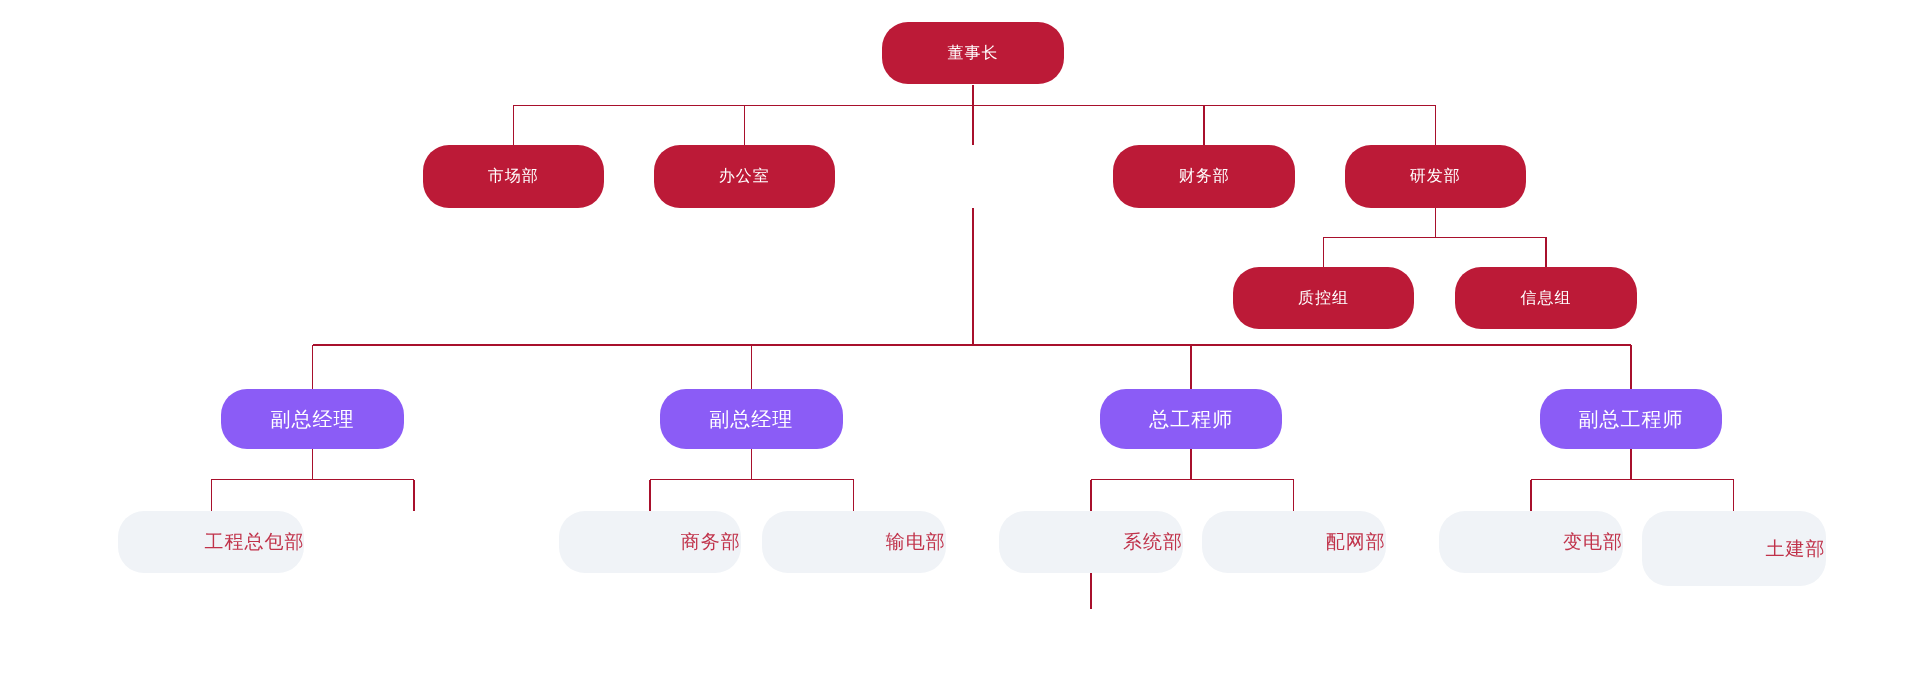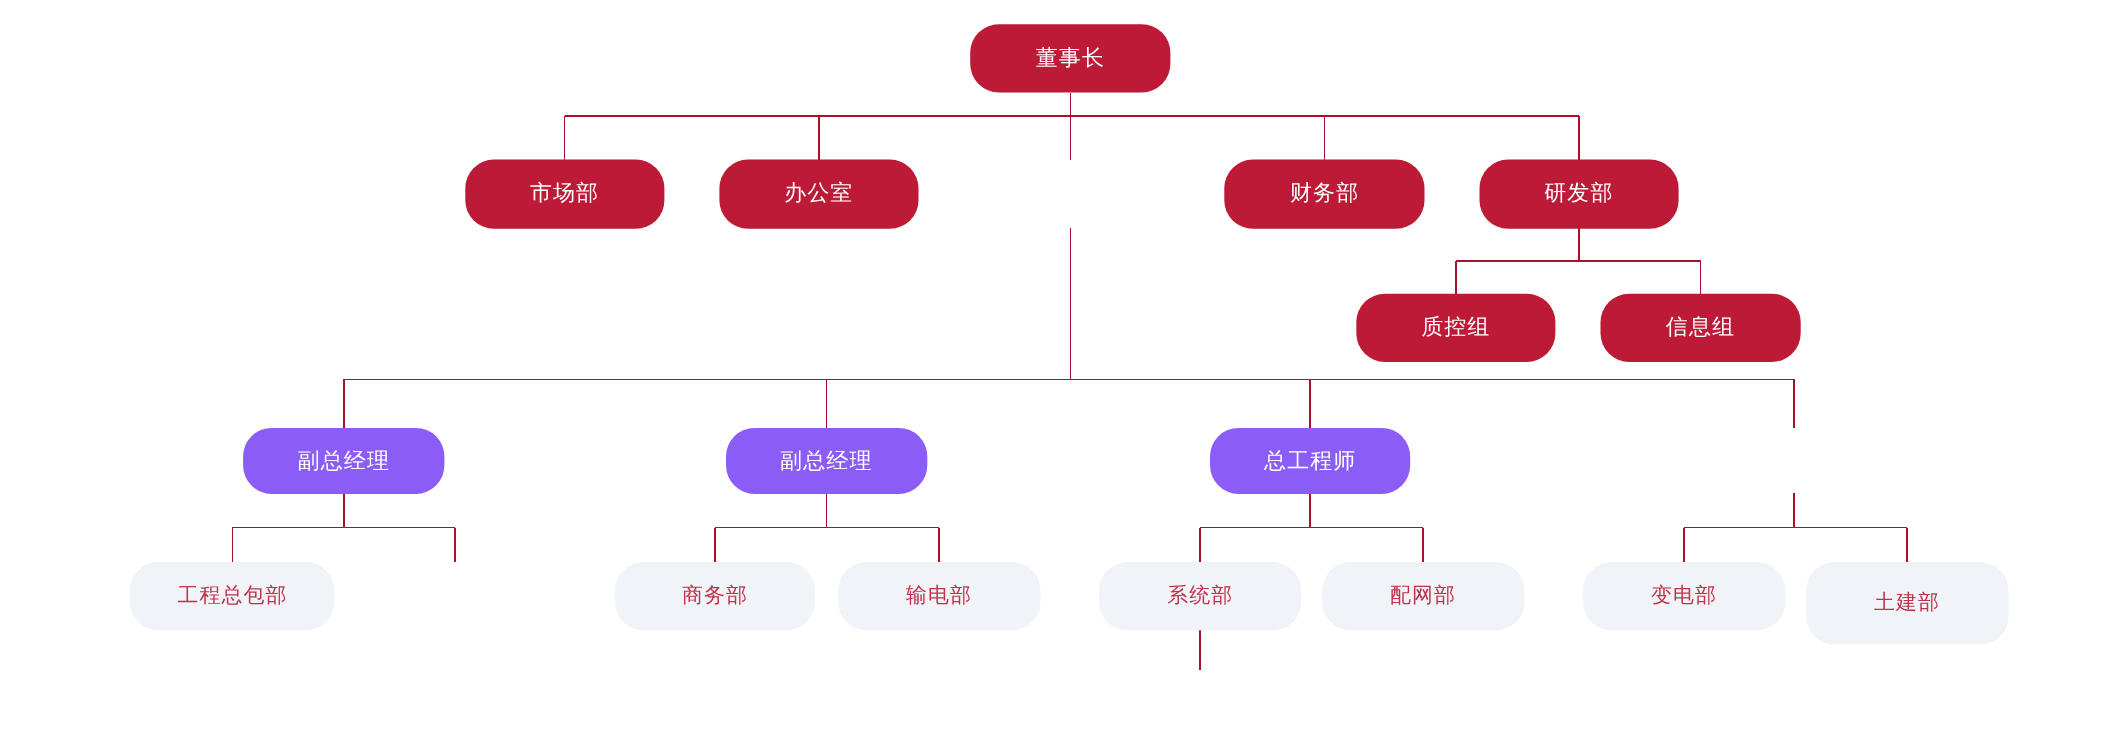--- a/index.html
+++ b/index.html
@@ -38,34 +38,35 @@
     user-select: none;
   }
   .node-label {
     display: block;
     line-height: 1;
   }
   
   .tier-primary {
     background: #bc1a37;
     color: #ffffff;
-    font-size: 20px;
+    font-size: 16px;
     border-radius: 26px;
   }
   .tier-secondary {
     background: #8b5cf6;
     color: #ffffff;
     font-size: 20px;
     border-radius: 26px;
   }
   .tier-leaf {
     background: #f0f3f7;
     color: #c0324a;
     font-size: 19px;
     border-radius: 26px;
+    justify-content: flex-end;
   }
 </style>
 </head>
 <body>
 
 <div id="org-chart">
   <svg id="connector-layer" viewBox="0 0 1920 677" preserveAspectRatio="none" aria-hidden="true">
       <line x1="973.0485436893204" y1="84.50485436893203" x2="973.0485436893204" y2="105.39805825242718" stroke="#a8102c" stroke-width="1.4" shape-rendering="crispEdges"></line>
       <line x1="513.2427184466019" y1="105.39805825242718" x2="1435.3398058252426" y2="105.39805825242718" stroke="#a8102c" stroke-width="1.4" shape-rendering="crispEdges"></line>
       <line x1="513.2427184466019" y1="105.39805825242718" x2="513.2427184466019" y2="145.39805825242718" stroke="#a8102c" stroke-width="1.4" shape-rendering="crispEdges"></line>
@@ -124,20 +125,23 @@
     </div>
     <div class="node tier-secondary" style="left: 221.204px; top: 388.971px; width: 182.68px; height: 59.6505px;">
       <span class="node-label">副总经理</span>
     </div>
     <div class="node tier-secondary" style="left: 659.883px; top: 388.971px; width: 182.68px; height: 59.6505px;">
       <span class="node-label">副总经理</span>
     </div>
     <div class="node tier-secondary" style="left: 1099.81px; top: 388.971px; width: 182.68px; height: 59.6505px;">
       <span class="node-label">总工程师</span>
     </div>
+    <div class="node tier-secondary" style="left: 1539.73px; top: 388.971px; width: 182.68px; height: 59.6505px;">
+      <span class="node-label">副总工程师</span>
+    </div>
     <div class="node tier-leaf" style="left: 118.058px; top: 510.757px; width: 186.408px; height: 62.1359px;">
       <span class="node-label">工程总包部</span>
     </div>
     <div class="node tier-leaf" style="left: 761.786px; top: 510.757px; width: 183.922px; height: 62.1359px;">
       <span class="node-label">输电部</span>
     </div>
     <div class="node tier-leaf" style="left: 559.223px; top: 510.757px; width: 181.437px; height: 62.1359px;">
       <span class="node-label">商务部</span>
     </div>
     <div class="node tier-leaf" style="left: 999.146px; top: 510.757px; width: 183.922px; height: 62.1359px;">

